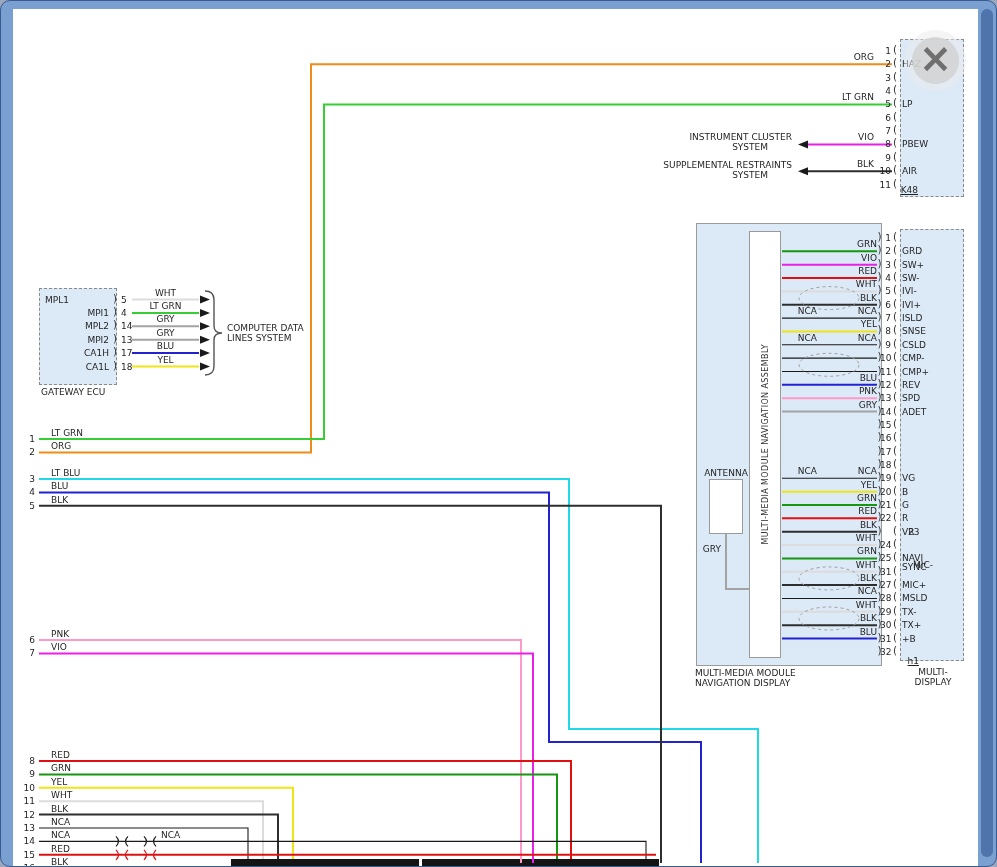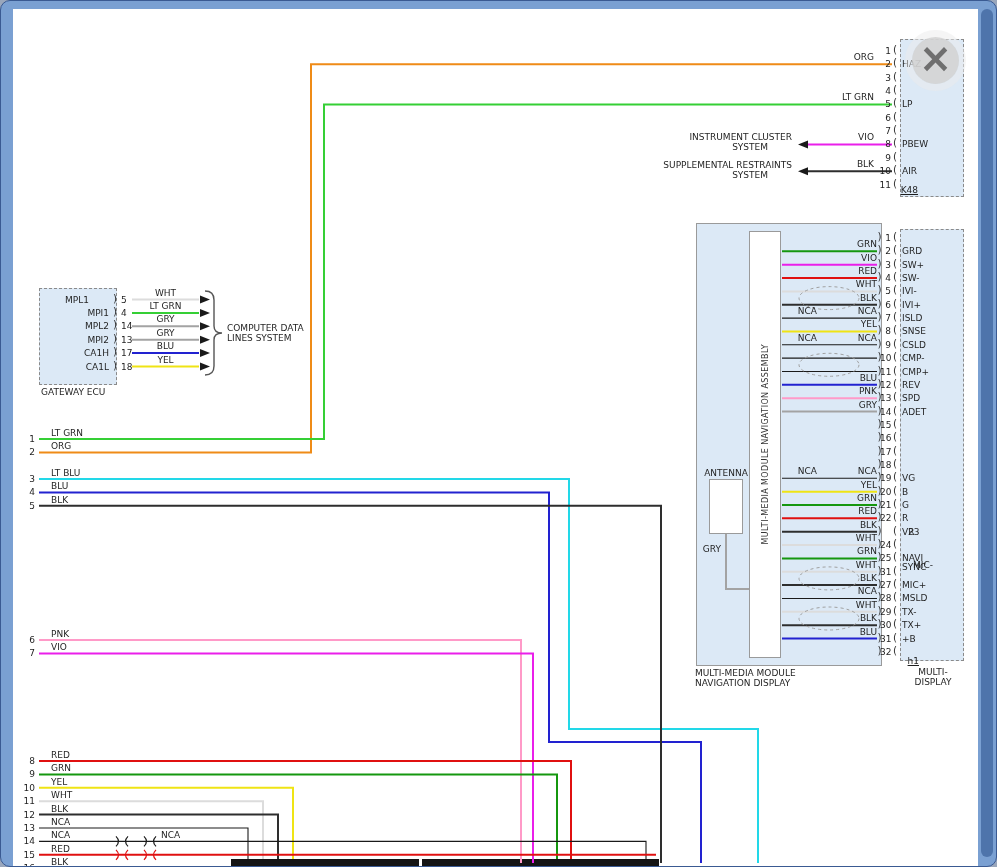--- a/index.html
+++ b/index.html
@@ -130,21 +130,21 @@
       <path d="M 127,835.4 Q 122,840.4 127,845.4" fill="none" stroke="#1a1a1a" stroke-width="1.2"></path>
       <path d="M 143,835.4 Q 148,840.4 143,845.4" fill="none" stroke="#1a1a1a" stroke-width="1.2"></path>
       <path d="M 155,835.4 Q 150,840.4 155,845.4" fill="none" stroke="#1a1a1a" stroke-width="1.2"></path>
       <path d="M 115,848.8 Q 120,853.8 115,858.8" fill="none" stroke="#e01010" stroke-width="1.2"></path>
       <path d="M 127,848.8 Q 122,853.8 127,858.8" fill="none" stroke="#e01010" stroke-width="1.2"></path>
       <path d="M 143,848.8 Q 148,853.8 143,858.8" fill="none" stroke="#e01010" stroke-width="1.2"></path>
       <path d="M 155,848.8 Q 150,853.8 155,858.8" fill="none" stroke="#e01010" stroke-width="1.2"></path>
     </svg>
 
   <div id="labels">
-      <div class="lbl" style="left: 44px; top: 293.5px; width: 64px; text-align: center;">MPL1</div>
+      <div class="lbl" style="left: 44px; top: 293.5px; width: 64px; text-align: left;">MPL1</div>
       <div class="lbl brk" style="left: 112px; top: 291.5px;">)</div>
       <div class="lbl" style="left: 120px; top: 293.5px;">5</div>
       <div class="lbl" style="left: 131px; top: 286.5px; width: 67px; text-align: center;">WHT</div>
       <div class="lbl" style="left: 44px; top: 306.9px; width: 64px; text-align: right;">MPI1</div>
       <div class="lbl brk" style="left: 112px; top: 304.9px;">)</div>
       <div class="lbl" style="left: 120px; top: 306.9px;">4</div>
       <div class="lbl" style="left: 131px; top: 299.9px; width: 67px; text-align: center;">LT GRN</div>
       <div class="lbl" style="left: 44px; top: 320.3px; width: 64px; text-align: right;">MPL2</div>
       <div class="lbl brk" style="left: 112px; top: 318.3px;">)</div>
       <div class="lbl" style="left: 120px; top: 320.3px;">14</div>

